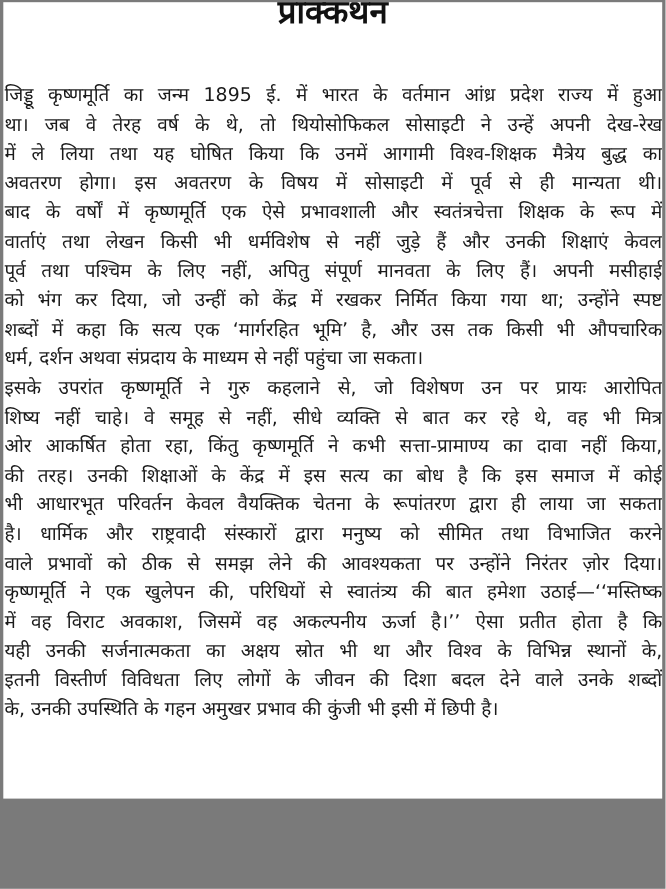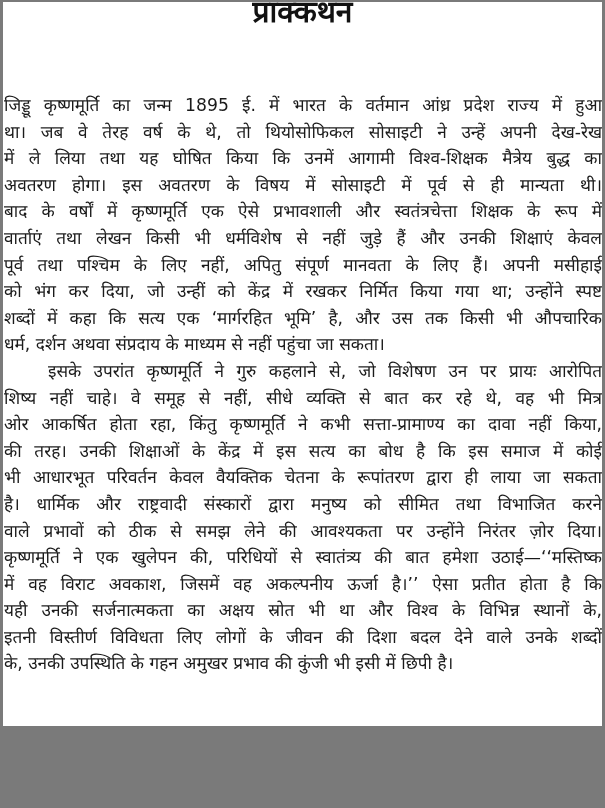--- a/index.html
+++ b/index.html
@@ -31,40 +31,39 @@
       font-family: "DejaVu Sans", sans-serif;
       font-size: 30px;
       font-weight: bold;
       color: #111111;
       letter-spacing: 0px;
       line-height: 40px;
     }
     .body-text {
       position: absolute;
       left: 1px;
-      top: 90px;
+      top: 72px;
       width: 598px;
       font-family: "DejaVu Sans", sans-serif;
       font-size: 17.2px;
       color: #1a1a1a;
     }
     .line {
       display: block;
       height: 26.6px;
       line-height: 26.6px;
       white-space: nowrap;
       text-align: justify;
       text-align-last: justify;
       overflow: hidden;
     }
     .line.last {
       text-align-last: left;
     }
     .line.indent {
-      padding-left: 44px;
     }
   </style>
 </head>
 <body>
 
 <div class="page">
   <div class="title">प्राक्कथन</div>
 
   <div class="body-text">
 

